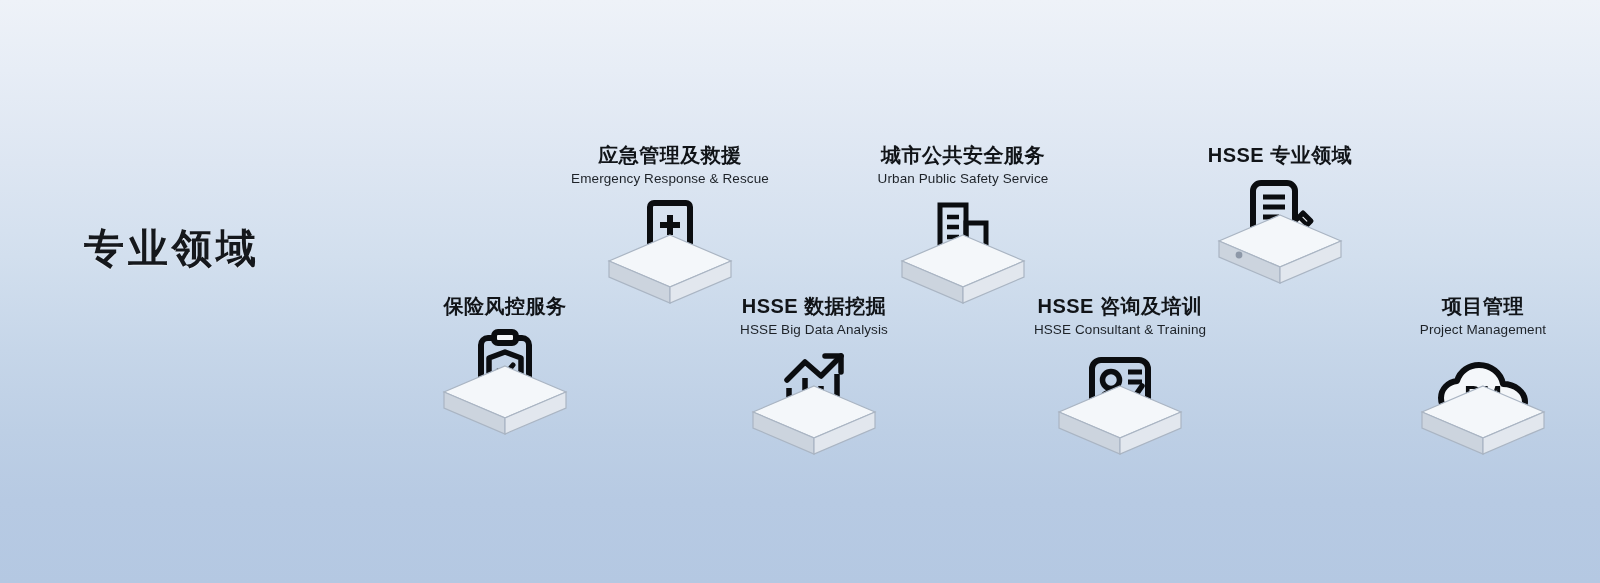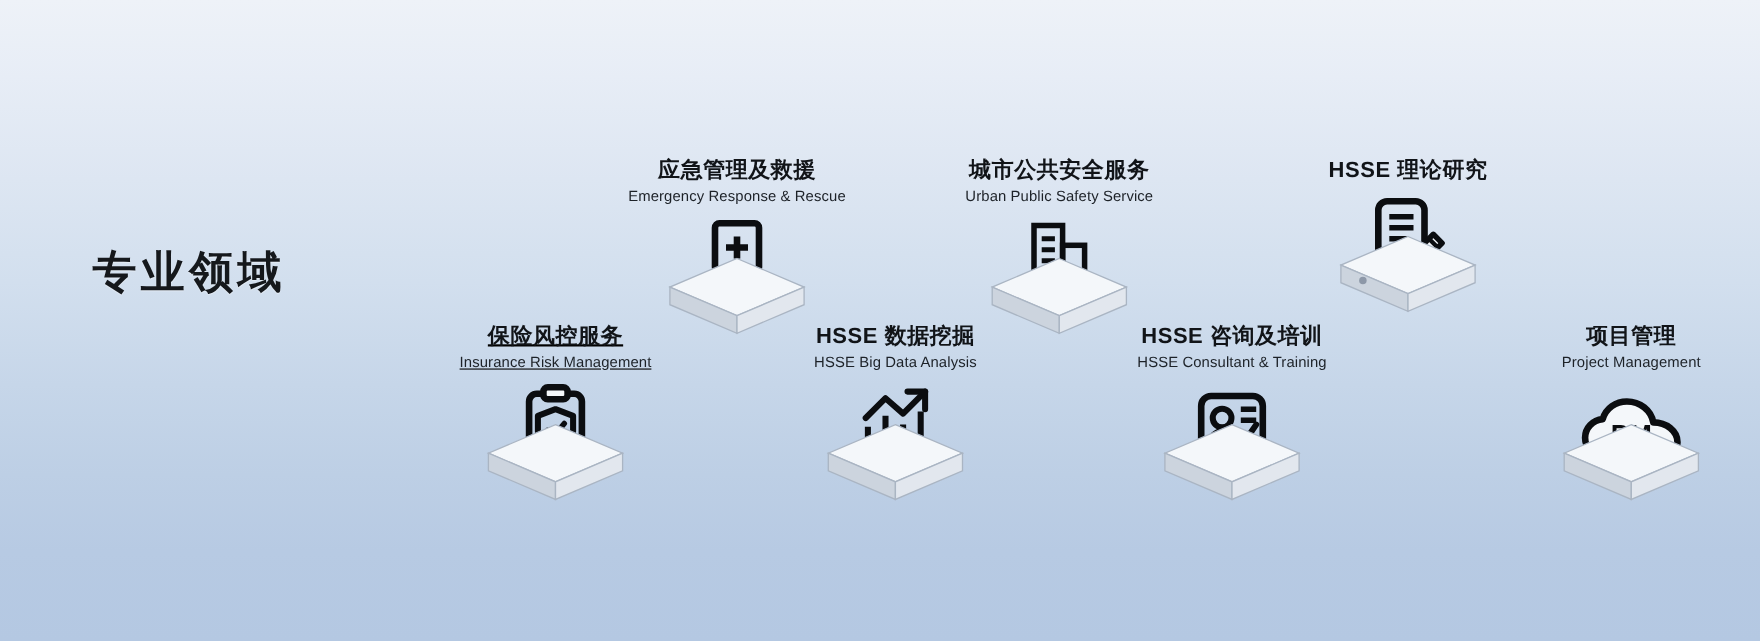--- a/index.html
+++ b/index.html
@@ -104,21 +104,21 @@
 
   
   .icon-wrap .glyph { z-index: 1; }
   .icon-wrap .pedestal { z-index: 2; }
 
   
   #card-emergency   { left: 535px;  top: 144px; }
   #card-urban       { left: 828px;  top: 144px; }
   #card-research    { left: 1145px; top: 144px; }
 
-  #card-insurance   { left: 370px;  top: 295px; text-decoration: underline; }
+  #card-insurance   { left: 370px;  top: 295px; }
   #card-bigdata     { left: 679px;  top: 295px; }
   #card-consultant  { left: 985px;  top: 295px; }
   #card-project     { left: 1348px; top: 295px; }
 </style>
 </head>
 <body>
 
 <div class="stage">
 
   <div class="headline">专业领域</div>
@@ -165,21 +165,21 @@
           <polygon points="63,2 124,28 63,54 2,28" fill="#f4f7fa" stroke="#aab5c3" stroke-width="1.2"></polygon>
           <polygon points="2,28 63,54 63,70 2,44" fill="#ccd4de" stroke="#aab5c3" stroke-width="1.2"></polygon>
           <polygon points="124,28 63,54 63,70 124,44" fill="#e2e7ee" stroke="#aab5c3" stroke-width="1.2"></polygon>
         </svg>
       </div>
     </div>
   </div>
 
   <div class="card" id="card-research">
     <div class="label-block">
-      <div class="title-cn">HSSE 理论研究</div>
+      <div class="title-cn">HSSE 专业领域</div>
     </div>
     <div class="icon-wrap">
       <div class="glyph">
         <svg width="70" height="70" viewBox="0 0 70 70" fill="none" stroke="#0b0d10">
           <rect x="8" y="2" width="42" height="54" rx="8" stroke-width="6"></rect>
           <path d="M18 16 H40 M18 26 H40 M18 36 H34" stroke-width="5"></path>
           <path d="M40 50 L58 32 L66 40 L48 58 L38 60 Z" stroke-width="5" fill="#f4f7fa" stroke-linejoin="round"></path>
           <path d="M54 36 L62 44" stroke-width="4"></path>
         </svg>
       </div>
@@ -190,21 +190,20 @@
           <polygon points="124,28 63,54 63,70 124,44" fill="#e2e7ee" stroke="#aab5c3" stroke-width="1.2"></polygon>
           <circle cx="22" cy="42" r="3.4" fill="#8d98a8"></circle>
         </svg>
       </div>
     </div>
   </div>
 
   <div class="card" id="card-insurance">
     <div class="label-block">
       <div class="title-cn">保险风控服务</div>
-      <div class="title-en">Insurance Risk Management</div>
     </div>
     <div class="icon-wrap">
       <div class="glyph">
         <svg width="60" height="72" viewBox="0 0 60 72" fill="none" stroke="#0b0d10">
           <rect x="6" y="8" width="48" height="60" rx="7" stroke-width="6"></rect>
           <rect x="19" y="2" width="22" height="11" rx="4" stroke-width="6" fill="#f4f7fa"></rect>
           <path d="M30 22 L46 28 V42 C46 52 38 58 30 62 C22 58 14 52 14 42 V28 Z" stroke-width="5.5" stroke-linejoin="round" fill="none"></path>
           <path d="M23 41 L28 47 L38 35" stroke-width="5" stroke-linecap="round" stroke-linejoin="round"></path>
         </svg>
       </div>

